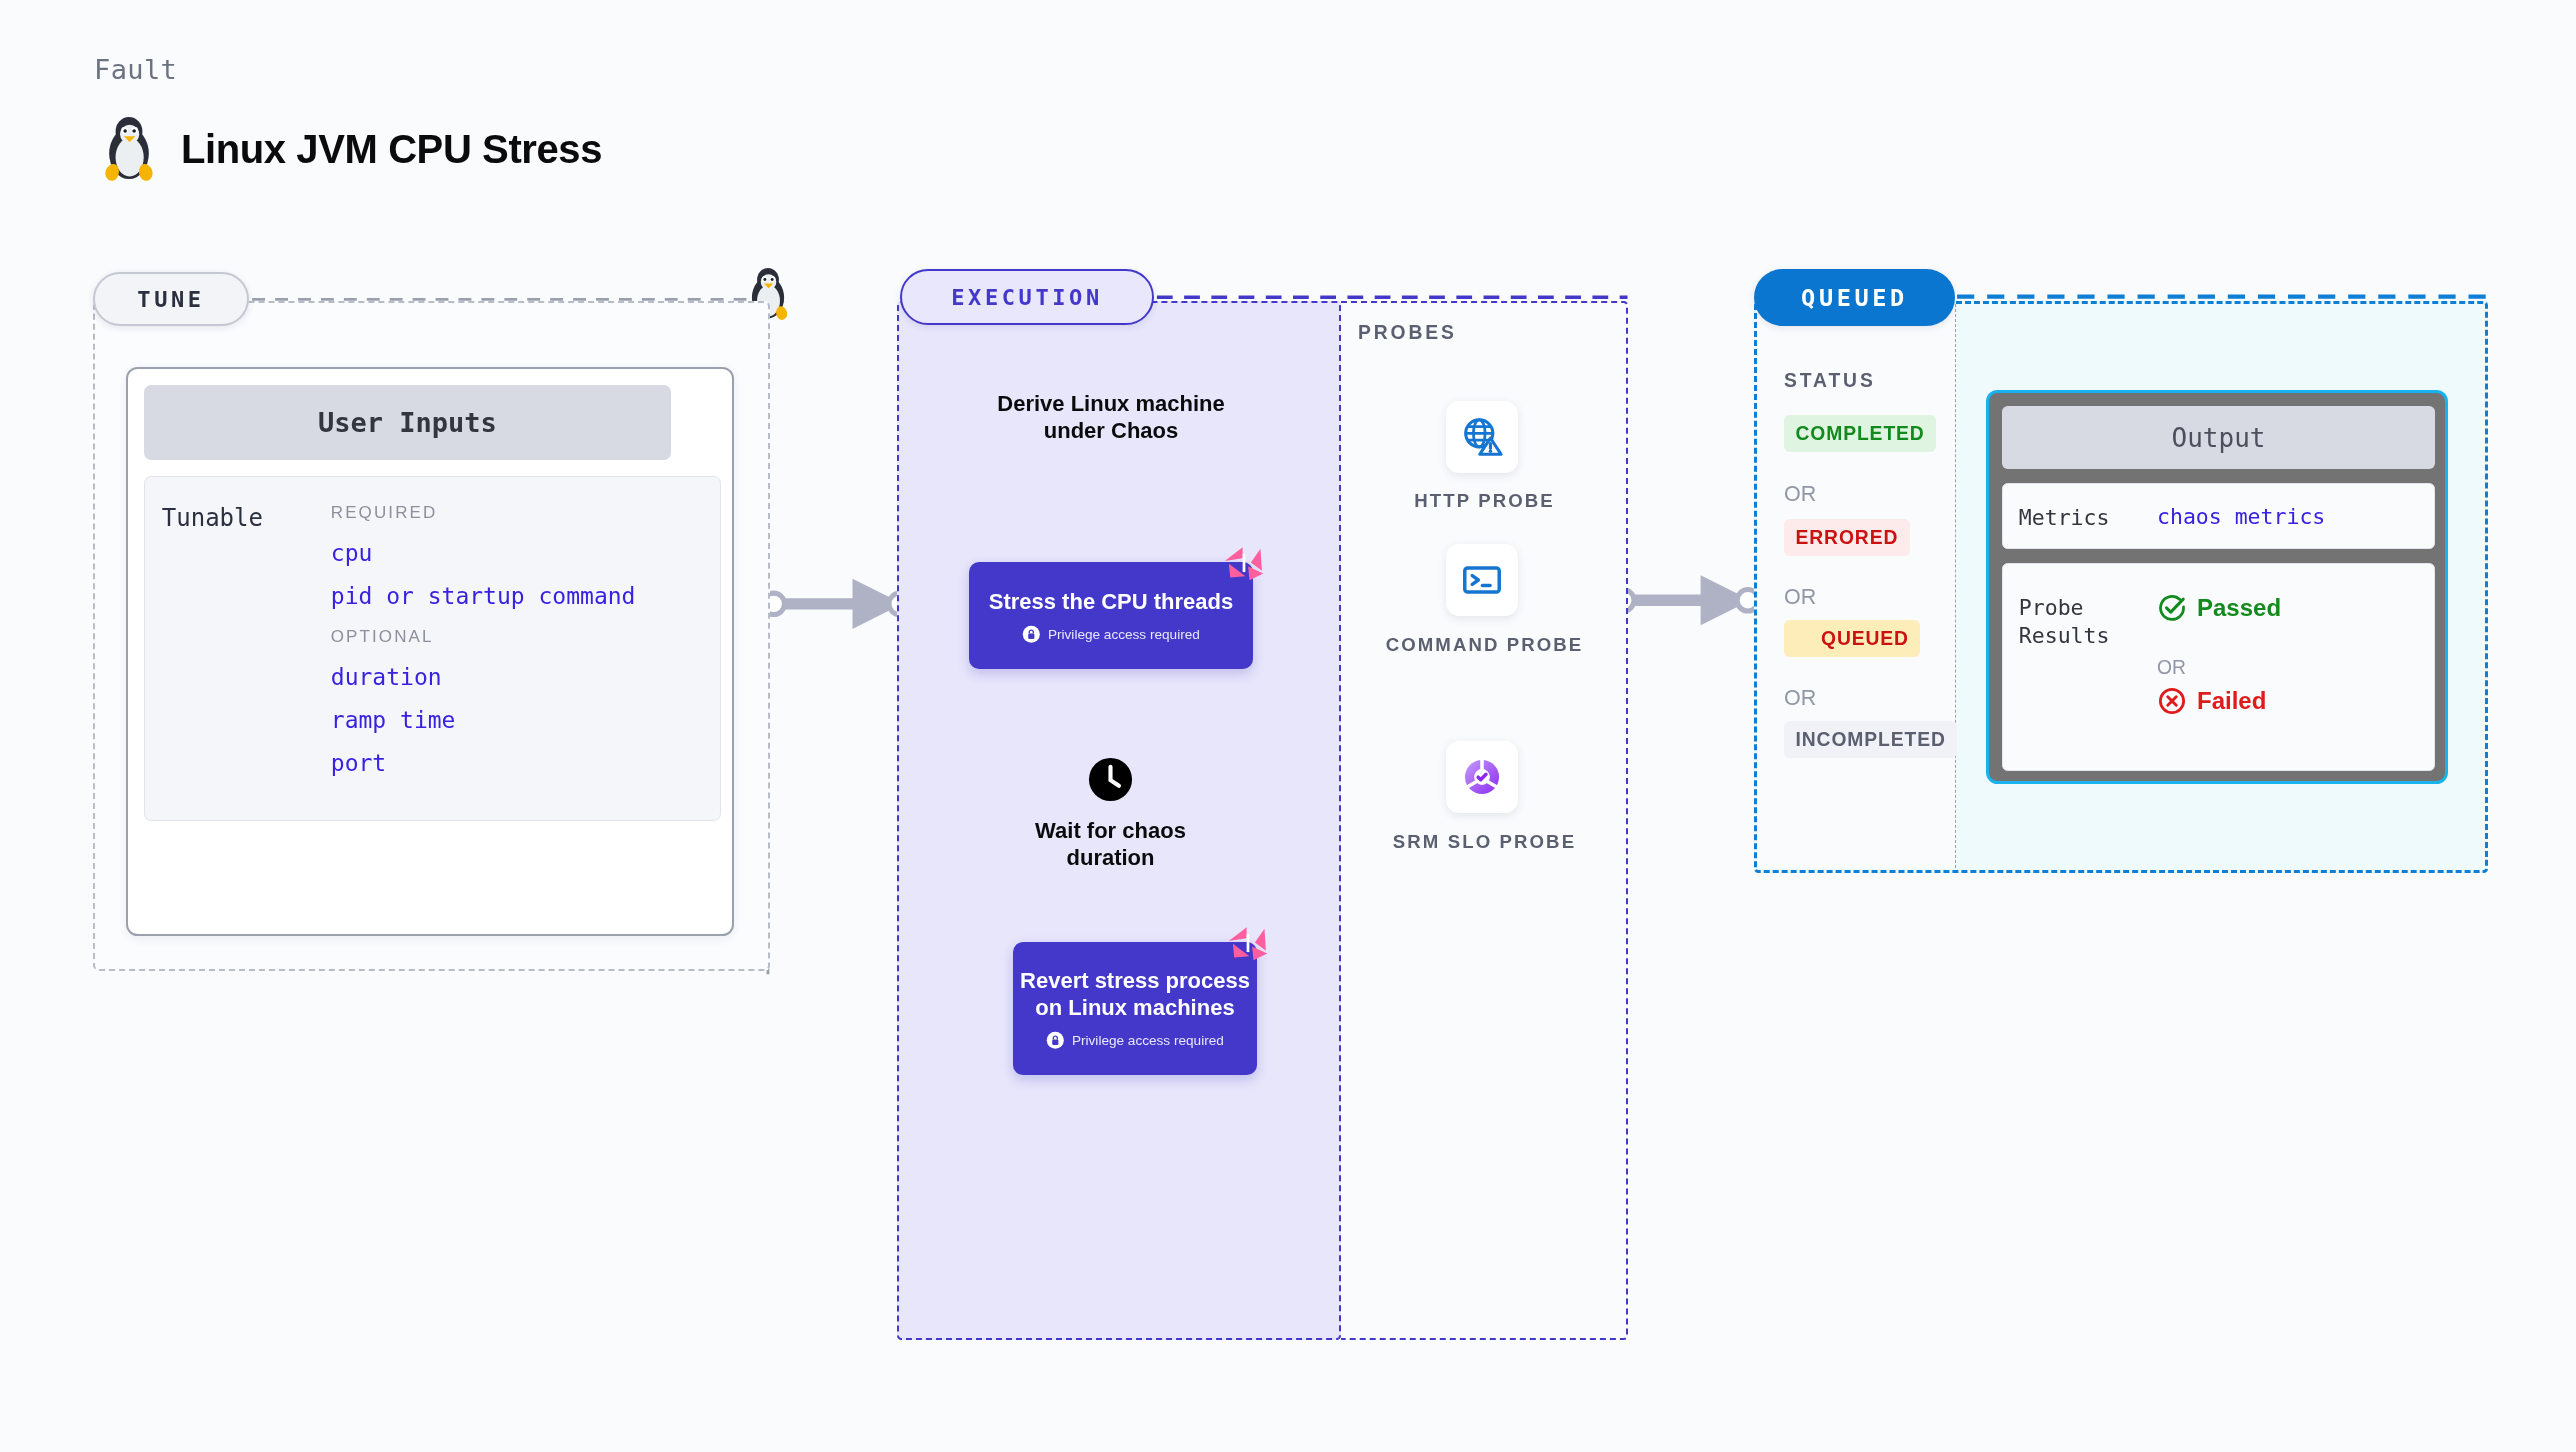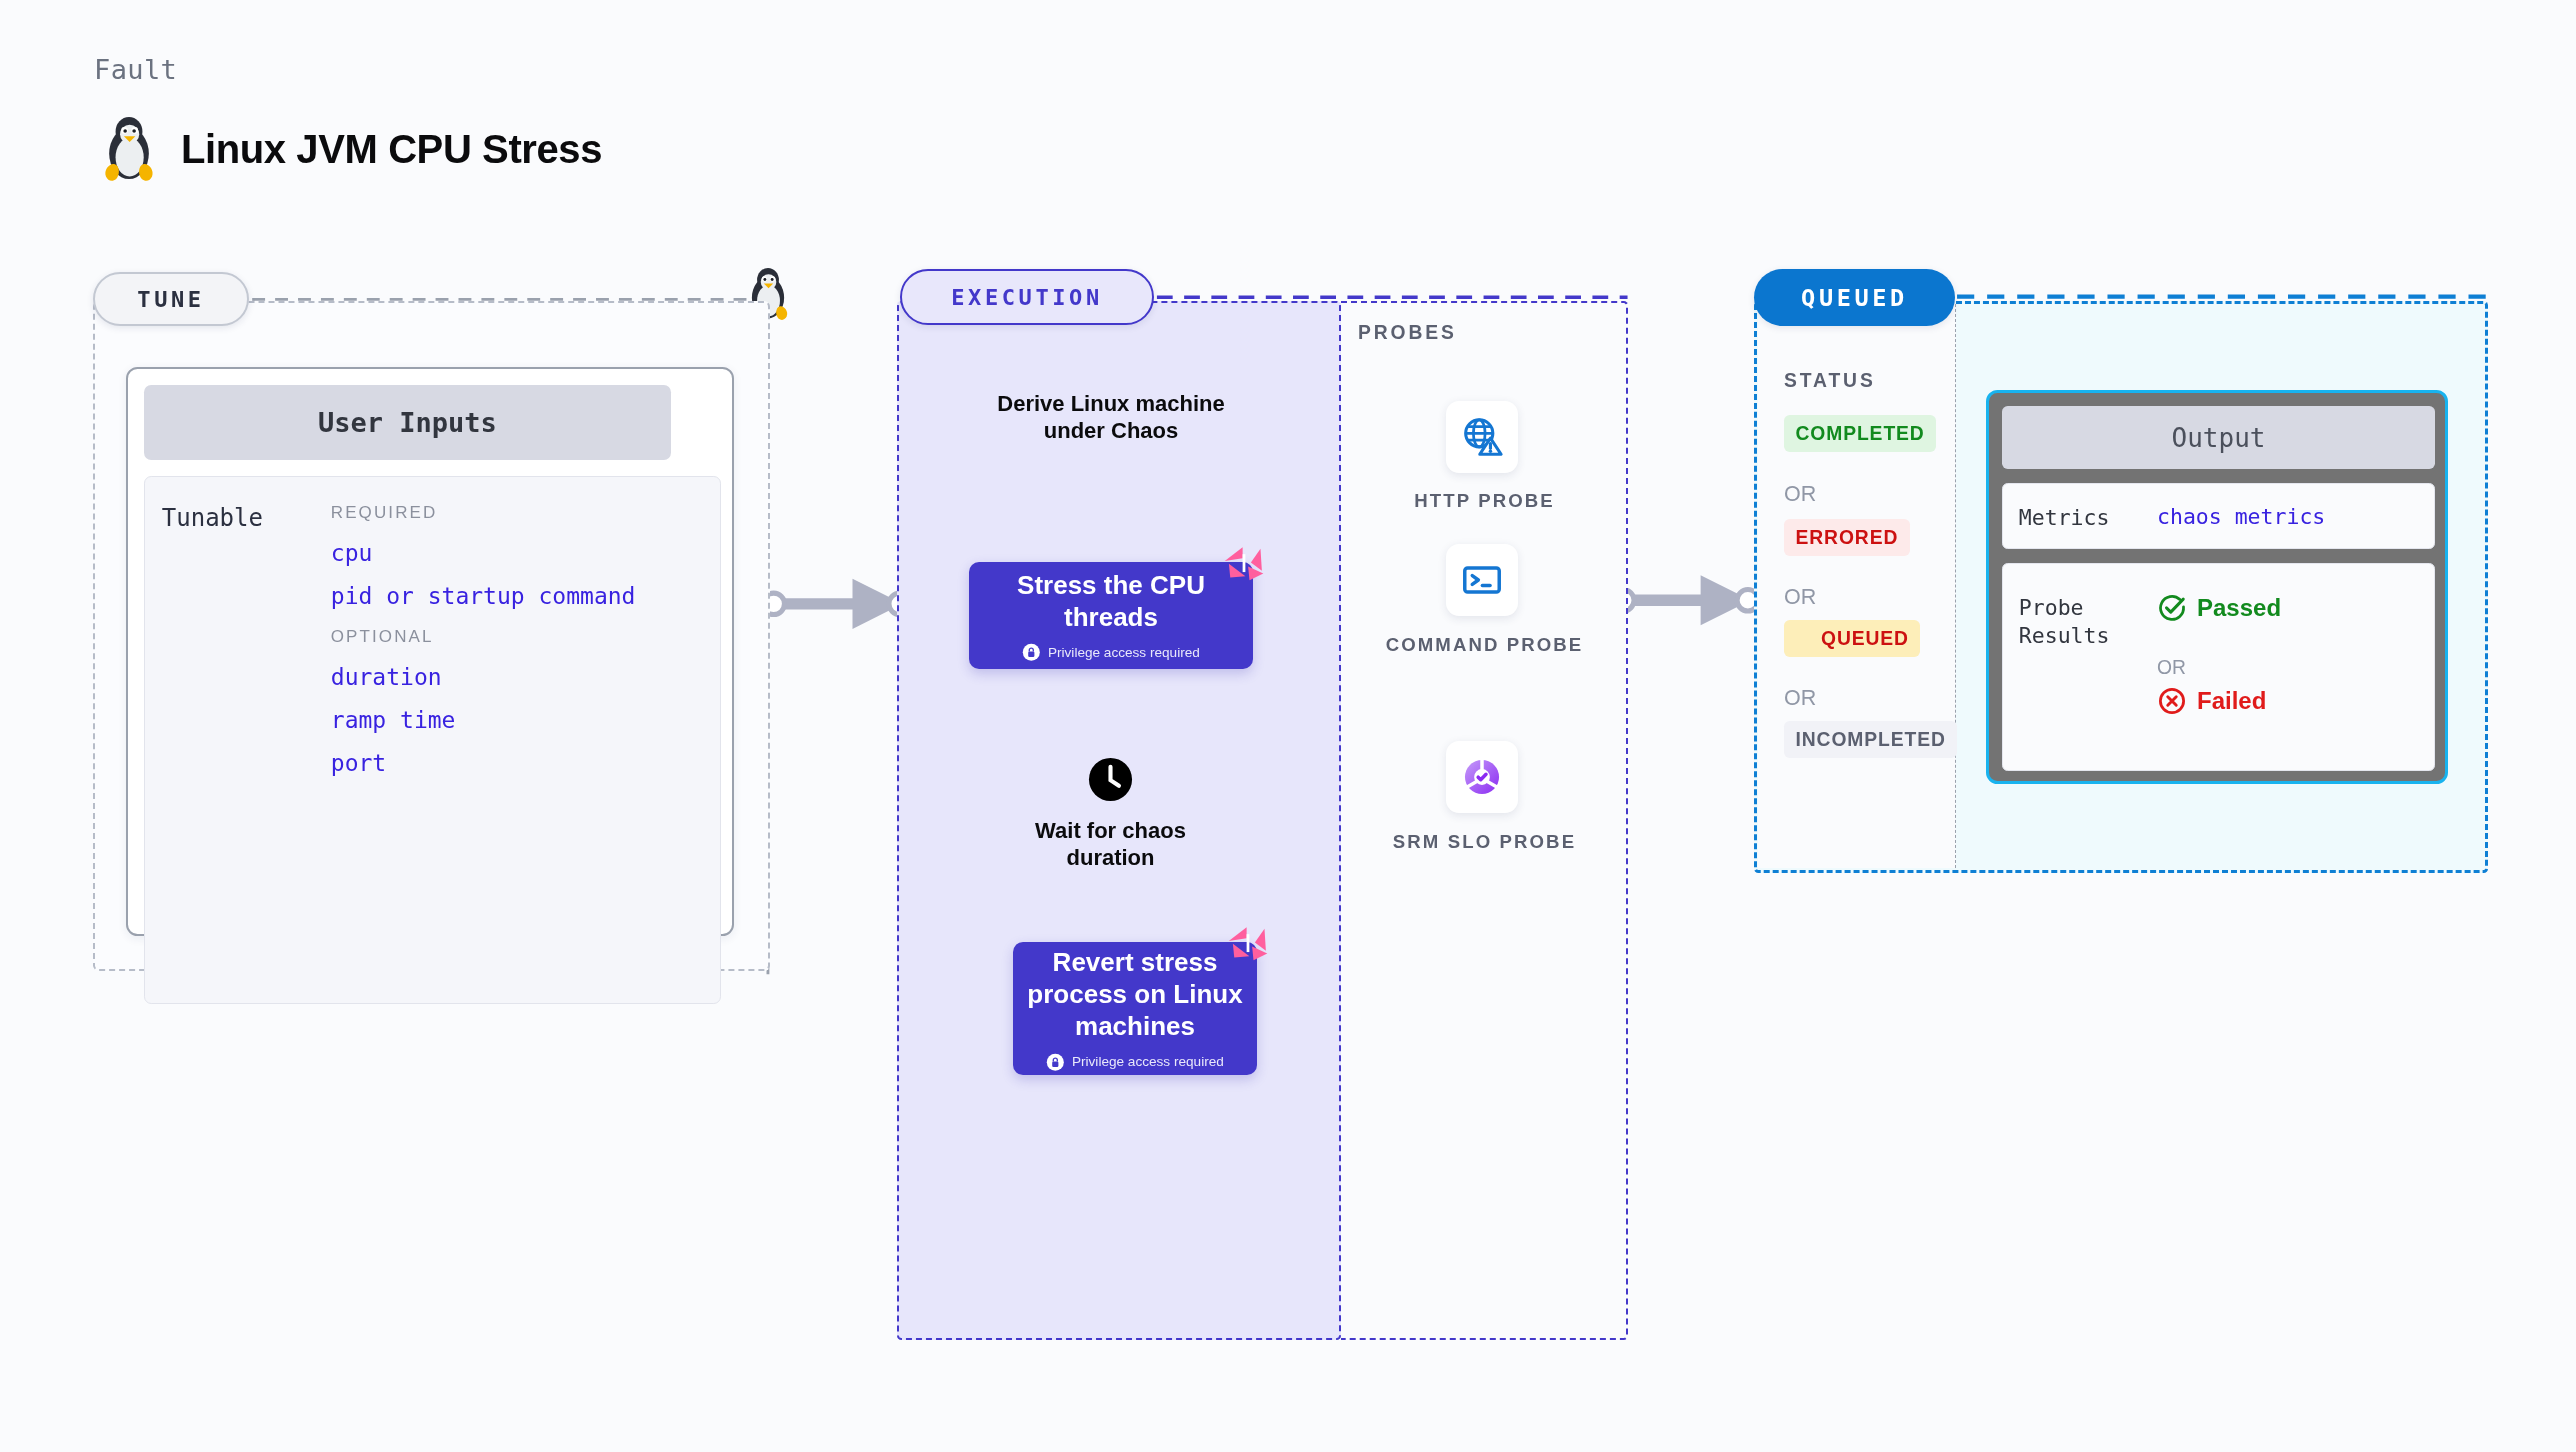--- a/index.html
+++ b/index.html
@@ -45,21 +45,21 @@
     background: #ffffff; border: 2.1px solid #9aa1ad; border-radius: 11.5px;
     box-shadow: 0 2.9px 10px rgba(30,40,90,.07);
   }
   .inputs-title {
     position: absolute; left: 15.8px; top: 15.8px; width: 527px; height: 75px;
     background: #d7d9e3; border-radius: 7.2px;
     display: flex; align-items: center; justify-content: center;
     font-family: "DejaVu Sans Mono", monospace; font-size: 27px; font-weight: 700; color: #32363f;
   }
   .inputs-body {
-    position: absolute; left: 15.8px; top: 107px; width: 577px; height: 528px;
+    position: absolute; left: 15.8px; top: 107px; width: 577px; height: 345px;
     background: #f5f6fa; border: 1.4px solid #e2e4ec; border-radius: 7.2px;
   }
   .tunable-label {
     position: absolute; left: 17px; top: 27px;
     font-family: "DejaVu Sans Mono", monospace; font-size: 24px; color: #2b3040;
   }
   .param-col { position: absolute; left: 186px; top: 15.8px; width: 373px; }
   .param-group-head {
     font-family: "Liberation Sans", sans-serif; font-size: 17px; letter-spacing: 2.1px;
     color: #8b909d; margin: 10px 0 2.9px 0;
@@ -140,21 +140,21 @@
     position: absolute; text-align: center; font-family: "Liberation Sans", sans-serif;
     font-size: 22px; font-weight: 700; color: #0b0b0d; line-height: 1.24;
   }
   .purple-card {
     position: absolute; background: #4338ca; border-radius: 10px;
     display: flex; flex-direction: column; align-items: center; justify-content: center;
     box-shadow: 0 4.3px 11.5px rgba(60,50,180,.22);
   }
   .purple-card .pc-title {
     color: #ffffff; font-family: "Liberation Sans", sans-serif;
-    font-size: 26px; font-weight: 700; text-align: center; line-height: 1.24;
+    font-size: 22px; font-weight: 700; text-align: center; line-height: 1.24;
   }
   .priv-row { display: flex; align-items: center; gap: 7.2px; margin-top: 10px; }
   .priv-text { color: #e9e8fb; font-family: "Liberation Sans", sans-serif; font-size: 13.6px; }
   .harness-mark { position: absolute; right: -13px; top: -18.6px; width: 44px; height: 43px; }
 
   .clock { position: absolute; width: 47px; height: 47px; }
 
   
   svg.conn { position: absolute; left: 0; top: 0; width: 2576px; height: 1452px;
              pointer-events: none; overflow: visible; }

